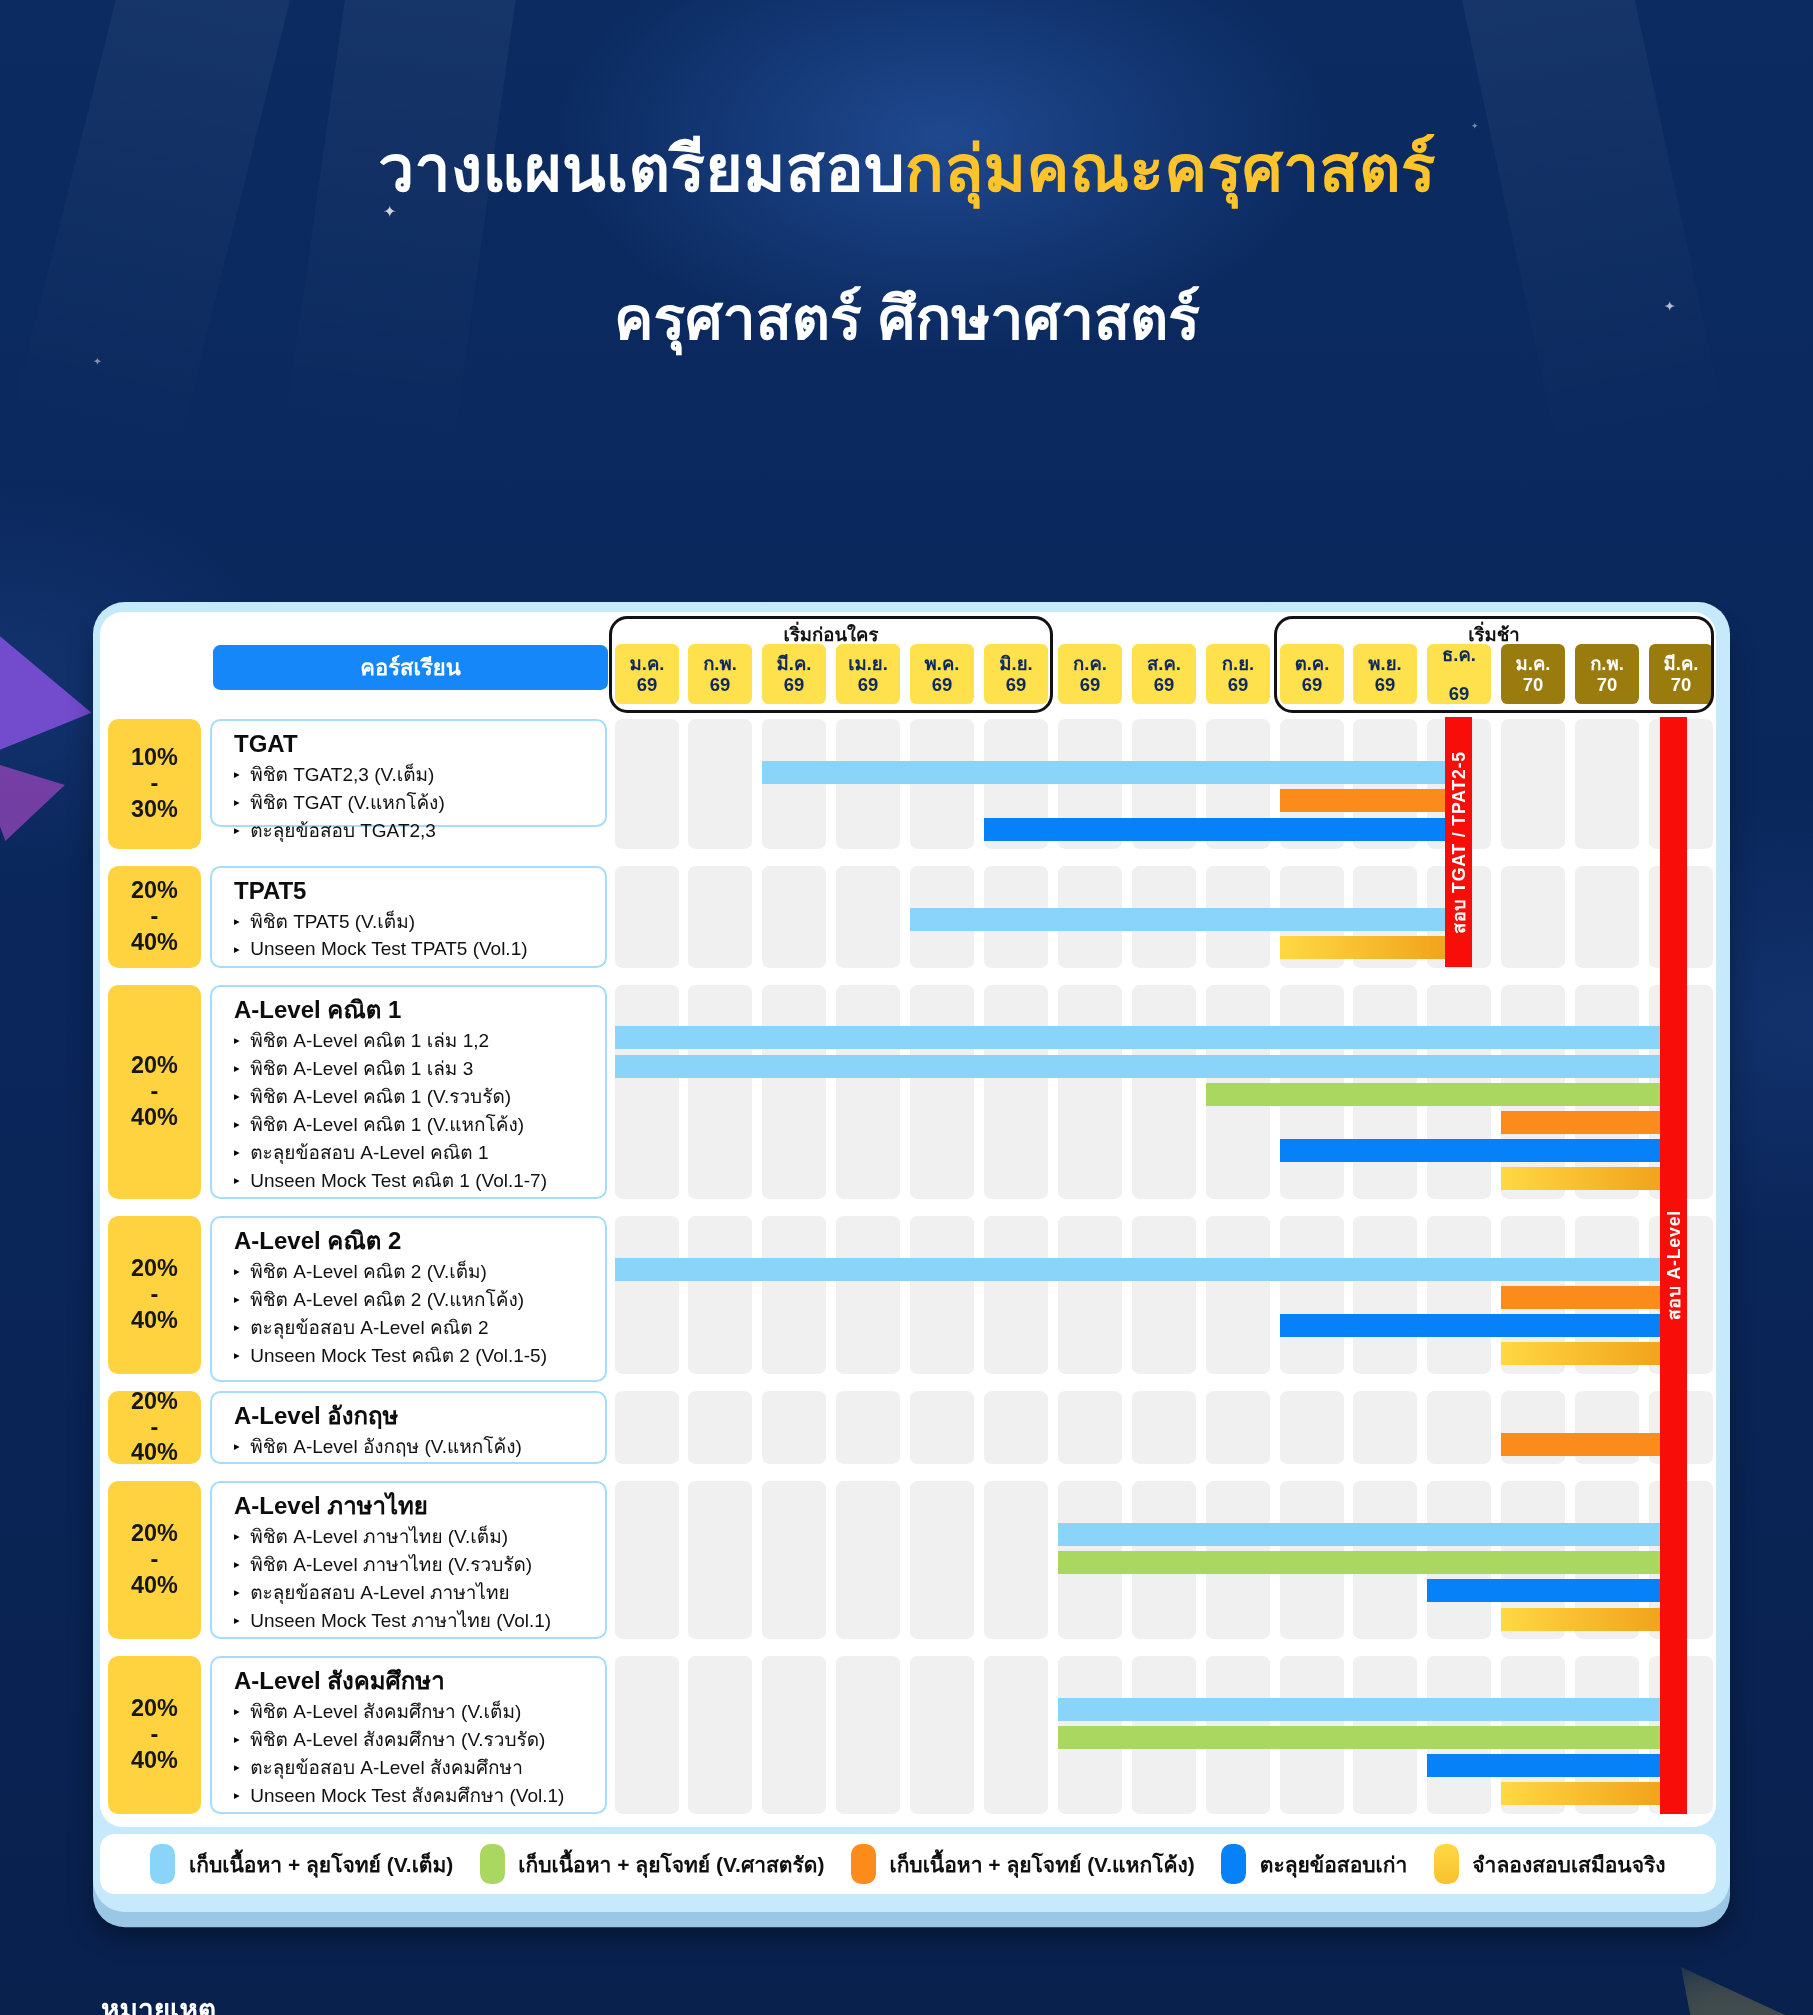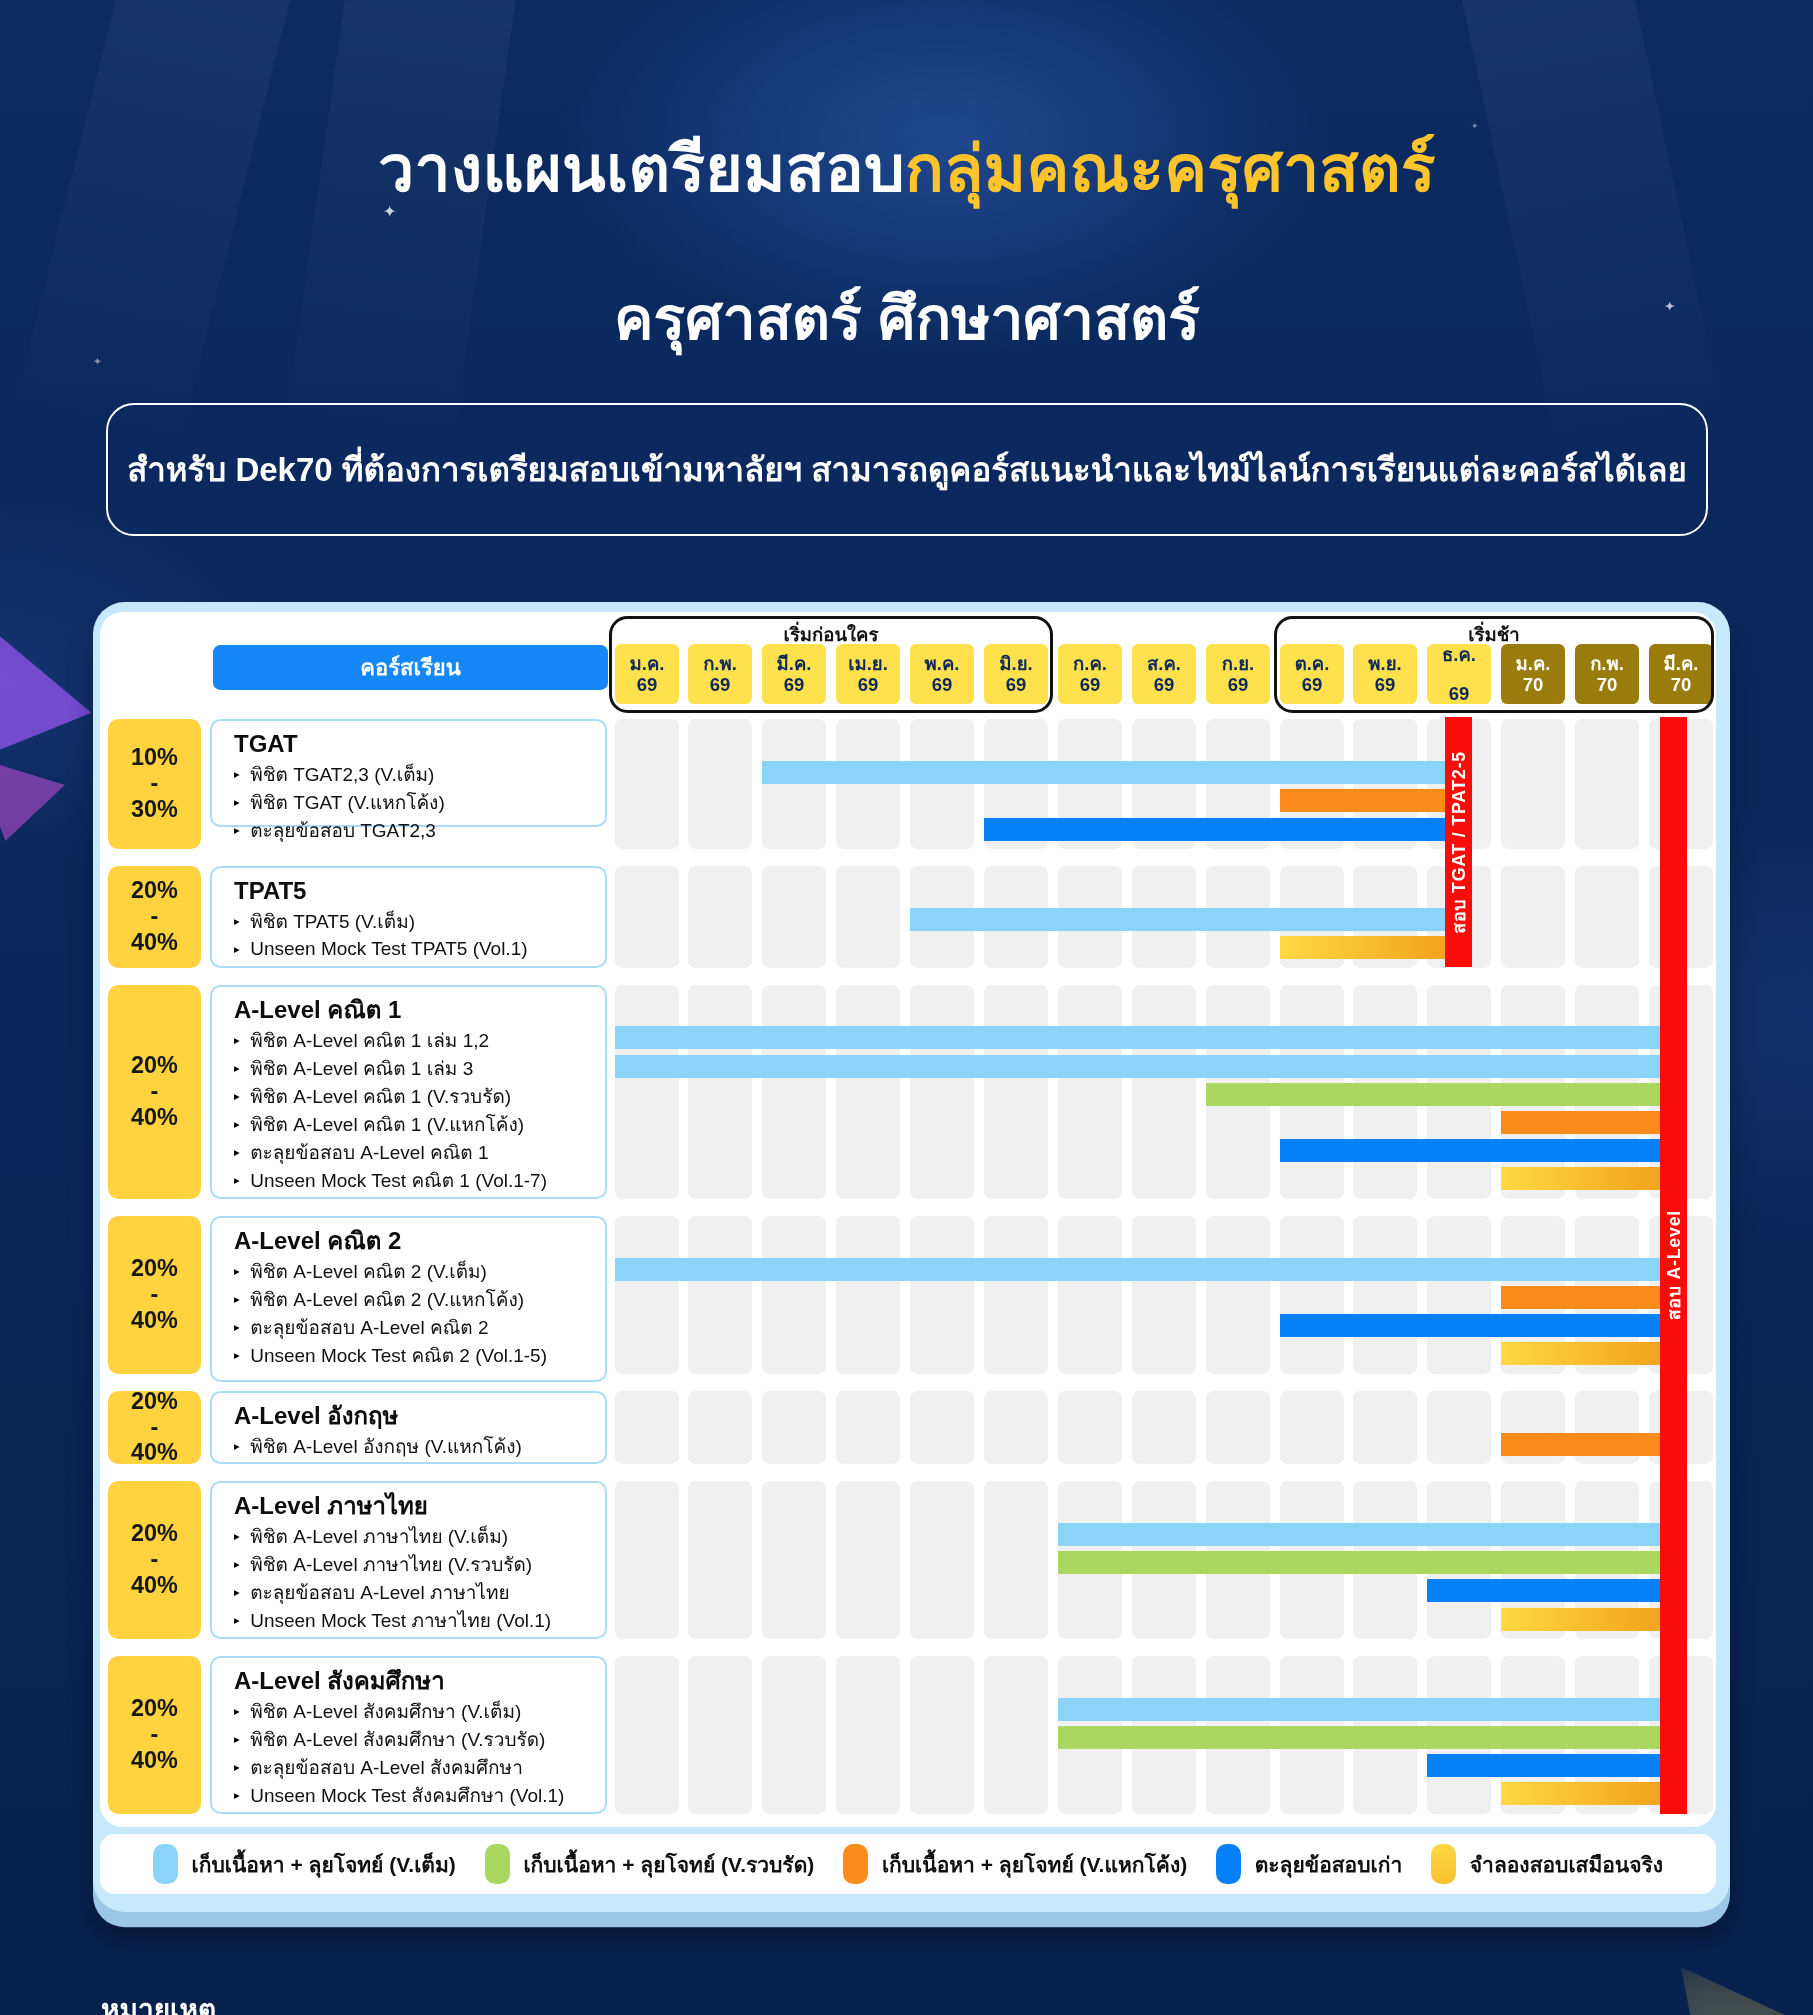--- a/index.html
+++ b/index.html
@@ -70,40 +70,39 @@
   <span class="star" style="left:93px;top:355px;font-size:10.5px;opacity:.5;">✦</span>
   <span class="star" style="left:1471px;top:121px;font-size:8.9px;opacity:.45;">✦</span>
   <div class="tri" style="left:-28px;top:629px;width:121px;height:137px;background:#7E4FD8;opacity:.9;clip-path:polygon(0 0,100% 55%,12% 100%);transform:rotate(8deg);"></div>
   <div class="tri" style="left:-16px;top:746px;width:81px;height:89px;background:#C94FD8;opacity:.55;clip-path:polygon(0 0,100% 55%,12% 100%);transform:rotate(-14deg);"></div>
   <div class="tri" style="left:1660px;top:1967px;width:210px;height:218px;background:#6B6B4F;opacity:.6;filter:blur(22px);clip-path:polygon(10% 0,100% 40%,30% 100%);"></div>
 
   <div id="title2">ครุศาสตร์ ศึกษาศาสตร์</div>
   <div id="title1">
     <span class="w">วางแผนเตรียมสอบ</span><span class="y">กลุ่มคณะครุศาสตร์</span>
   </div>
-  <div id="sub">สำหรับ Dek70 ที่ต้องการเตรียมสอบเข้ามหาลัยฯ สามารถดูคอร์สแนะนำและไทม์ไลน์การเรียนแต่ละคอร์สได้เลย</div>
 
   <div id="container"></div>
   <div id="mainbox"></div>
   <div id="course-header">คอร์สเรียน</div>
   <div class="bracket" id="bracket-late" style="left: 1274px; width: 440px;">
     <div class="blabel">เริ่มช้า</div>
   </div>
   <div class="bracket" id="bracket-early" style="left: 609px; width: 444px;">
     <div class="blabel">เริ่มก่อนใคร</div>
   </div>
 
   <div id="legendbox">
       <div class="lg-item">
         <div class="lg-chip" style="background: rgb(139, 212, 249);"></div>
         <div class="lg-label">เก็บเนื้อหา + ลุยโจทย์ (V.เต็ม)</div>
       </div>
       <div class="lg-item">
         <div class="lg-chip" style="background: rgb(170, 215, 95);"></div>
-        <div class="lg-label">เก็บเนื้อหา + ลุยโจทย์ (V.รวบรัด)</div>
+        <div class="lg-label">เก็บเนื้อหา + ลุยโจทย์ (V.ศาสตรัด)</div>
       </div>
       <div class="lg-item">
         <div class="lg-chip" style="background: rgb(251, 140, 28);"></div>
         <div class="lg-label">เก็บเนื้อหา + ลุยโจทย์ (V.แหกโค้ง)</div>
       </div>
       <div class="lg-item">
         <div class="lg-chip" style="background: rgb(7, 129, 248);"></div>
         <div class="lg-label">ตะลุยข้อสอบเก่า</div>
       </div>
       <div class="lg-item">

